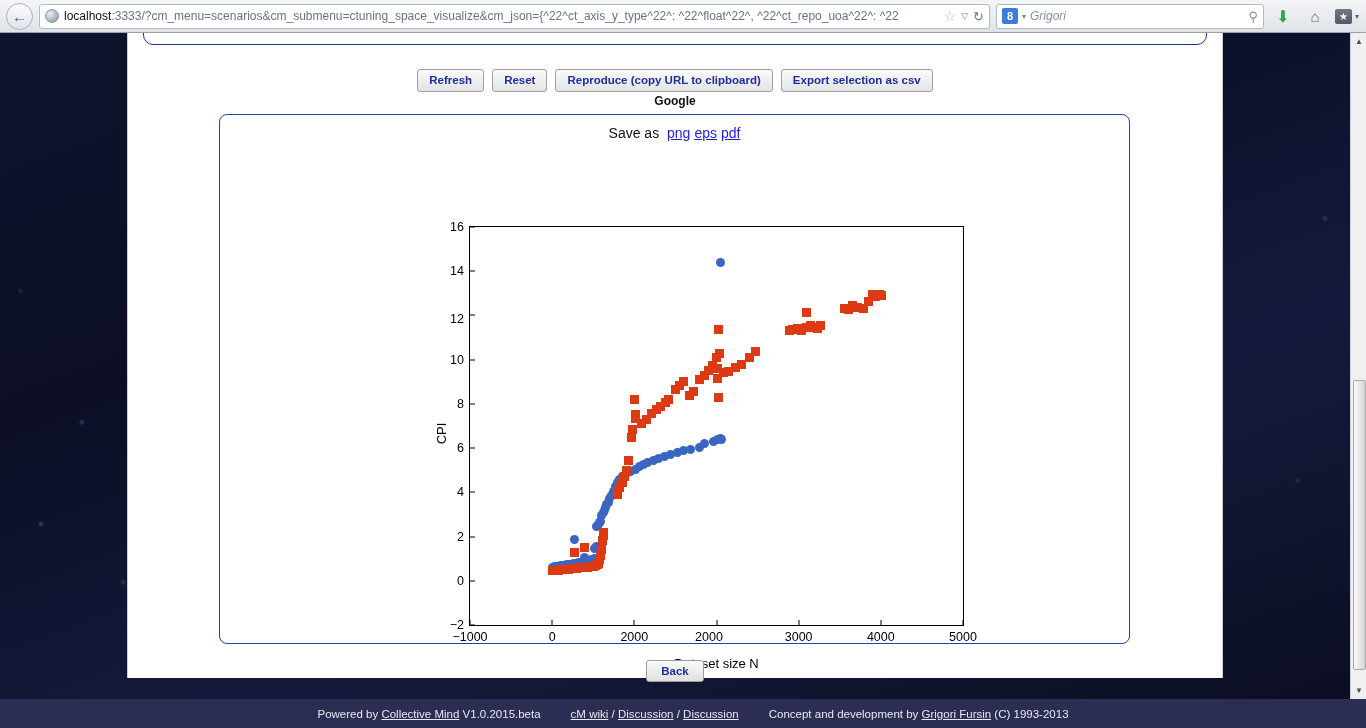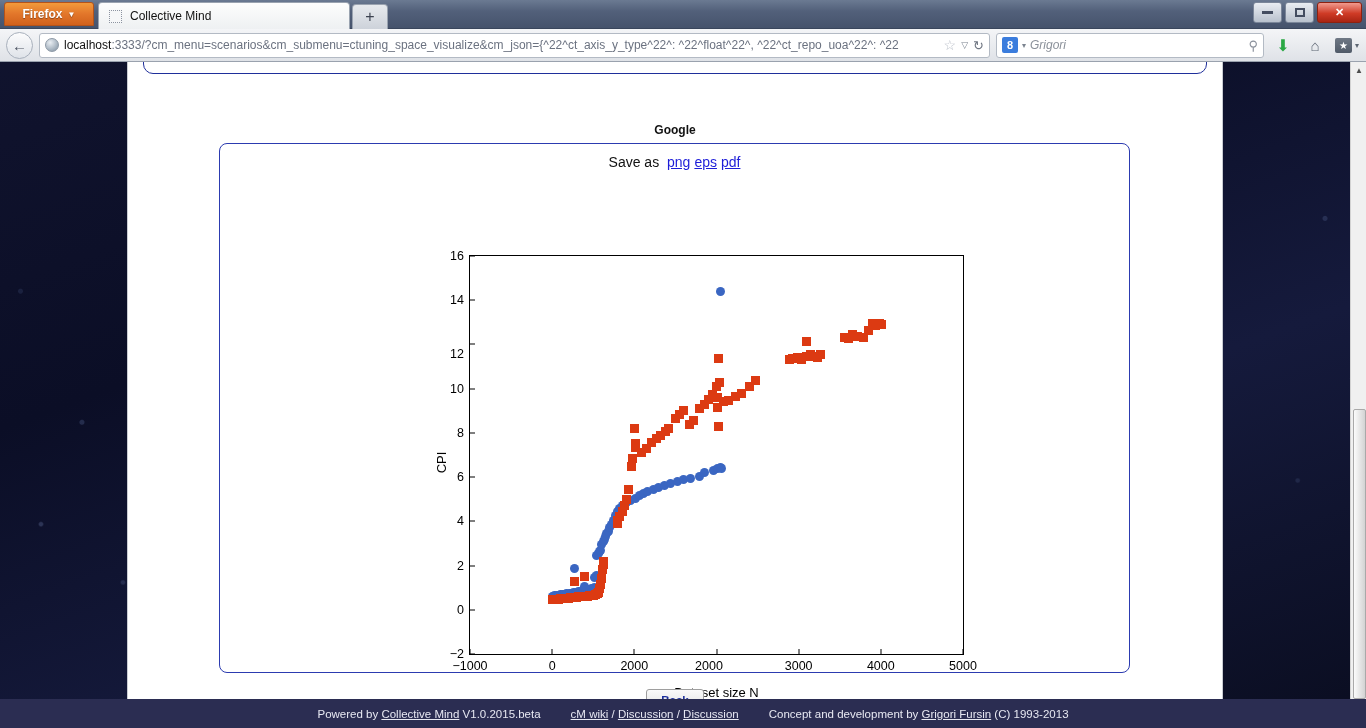--- a/index.html
+++ b/index.html
@@ -271,48 +271,20 @@
   #footer-bar a { color: #e7e8f2; text-decoration: underline; }
   .footer-seg { white-space: nowrap; }
 </style>
 </head>
 <body>
 
 <div id="desktop-bg"></div>
 
 <div id="browser-window">
 
-  <div id="title-bar">
-    <div id="firefox-button">
-      <span>Firefox</span>
-      <span class="caret">▼</span>
-    </div>
-
-    <div id="tab-strip">
-      <div class="tab">
-        <span class="favicon"></span>
-        <span class="tab-label">Collective Mind</span>
-      </div>
-      <div id="new-tab-button">
-        <span>+</span>
-      </div>
-    </div>
-
-    <div id="window-controls">
-      <div class="win-btn">
-        <span class="glyph-min"></span>
-      </div>
-      <div class="win-btn">
-        <span class="glyph-restore"></span>
-      </div>
-      <div class="win-btn close">
-        <span>✕</span>
-      </div>
-    </div>
-  </div>
 
   <div id="nav-bar">
     <div id="back-nav-button">
       <span>←</span>
     </div>
 
     <div id="url-bar">
       <span id="site-globe-icon"></span>
       <span id="url-text"><b>localhost</b><span>:3333/?cm_menu=scenarios&amp;cm_submenu=ctuning_space_visualize&amp;cm_json={^22^ct_axis_y_type^22^: ^22^float^22^, ^22^ct_repo_uoa^22^: ^22</span></span>
       <span class="urlbar-icon" id="star-icon"><span>☆</span></span>
@@ -342,20 +314,26 @@
       <span style="font-size:8px;color:#5d6673;margin-left:3px;"><span>▾</span></span>
     </div>
   </div>
 
   <div id="page-viewport">
 
     <div id="page-canvas">
 
       <div id="clipped-panel"></div>
 
+      <div id="toolbar-row">
+          <button class="action-button">Refresh</button>
+          <button class="action-button">Reset</button>
+          <button class="action-button">Reproduce (copy URL to clipboard)</button>
+          <button class="action-button">Export selection as csv</button>
+        </div>
 
       <div id="graph-caption">Google</div>
 
       <div id="graph-panel">
 
         <div id="save-as-row">
           <span>Save as</span>
         <a href="#">png</a><a href="#">eps</a><a href="#">pdf</a></div>
 
         <div id="figure">
@@ -368,21 +346,21 @@
               <div class="tick-y" style="top: 309.556px;">2</div>
               <div class="tick-y-mark" style="top: 309.556px;"></div>
               <div class="tick-y" style="top: 265.333px;">4</div>
               <div class="tick-y-mark" style="top: 265.333px;"></div>
               <div class="tick-y" style="top: 221.111px;">6</div>
               <div class="tick-y-mark" style="top: 221.111px;"></div>
               <div class="tick-y" style="top: 176.889px;">8</div>
               <div class="tick-y-mark" style="top: 176.889px;"></div>
               <div class="tick-y" style="top: 132.667px;">10</div>
               <div class="tick-y-mark" style="top: 132.667px;"></div>
-              <div class="tick-y" style="top: 98px; margin-left: 40px;">12</div>
+              <div class="tick-y" style="top: 92px; margin-left: 40px;">12</div>
               <div class="tick-y-mark" style="top: 88.4444px;"></div>
               <div class="tick-y" style="top: 44.2222px;">14</div>
               <div class="tick-y-mark" style="top: 44.2222px;"></div>
               <div class="tick-y" style="top: 0px;">16</div>
               <div class="tick-y-mark" style="top: 0px;"></div>
               <div class="tick-x" style="left: 0px;">−1000</div>
               <div class="tick-x-mark" style="left: 0px;"></div>
               <div class="tick-x" style="left: 82.1667px;">0</div>
               <div class="tick-x-mark" style="left: 82.1667px;"></div>
               <div class="tick-x" style="left: 164.333px;">2000</div>

